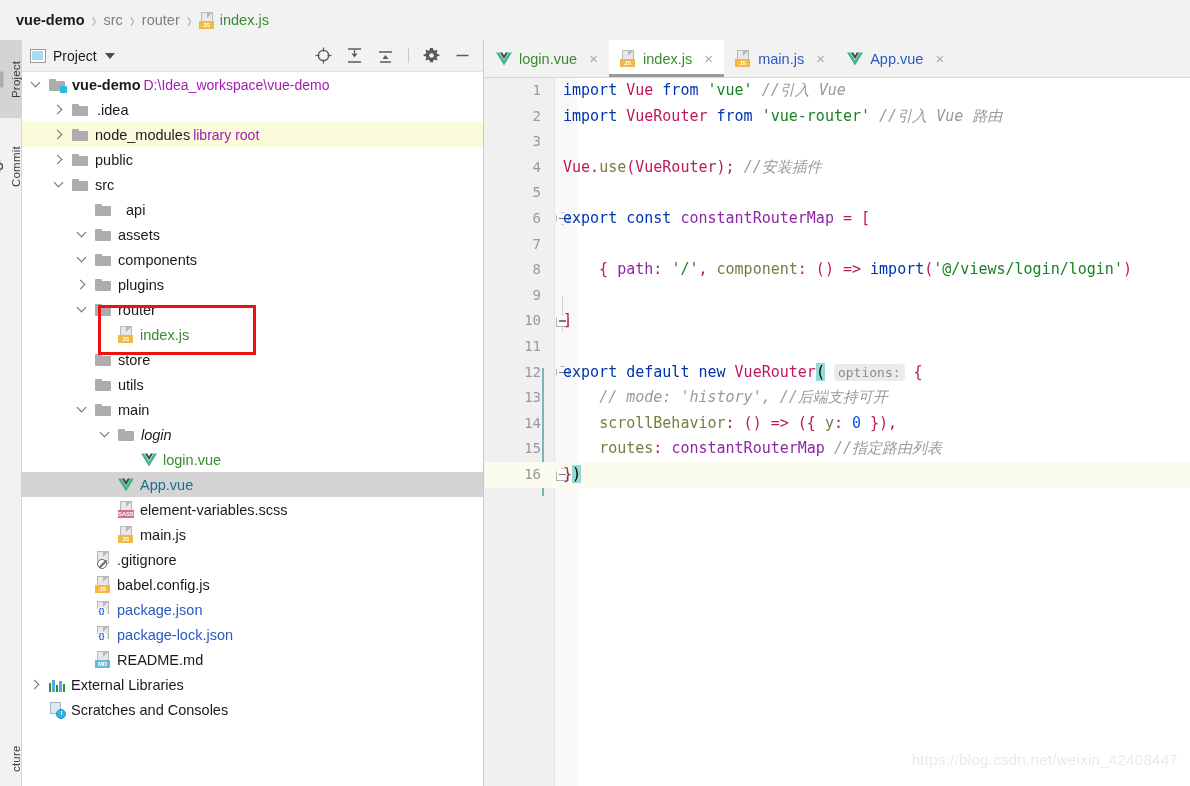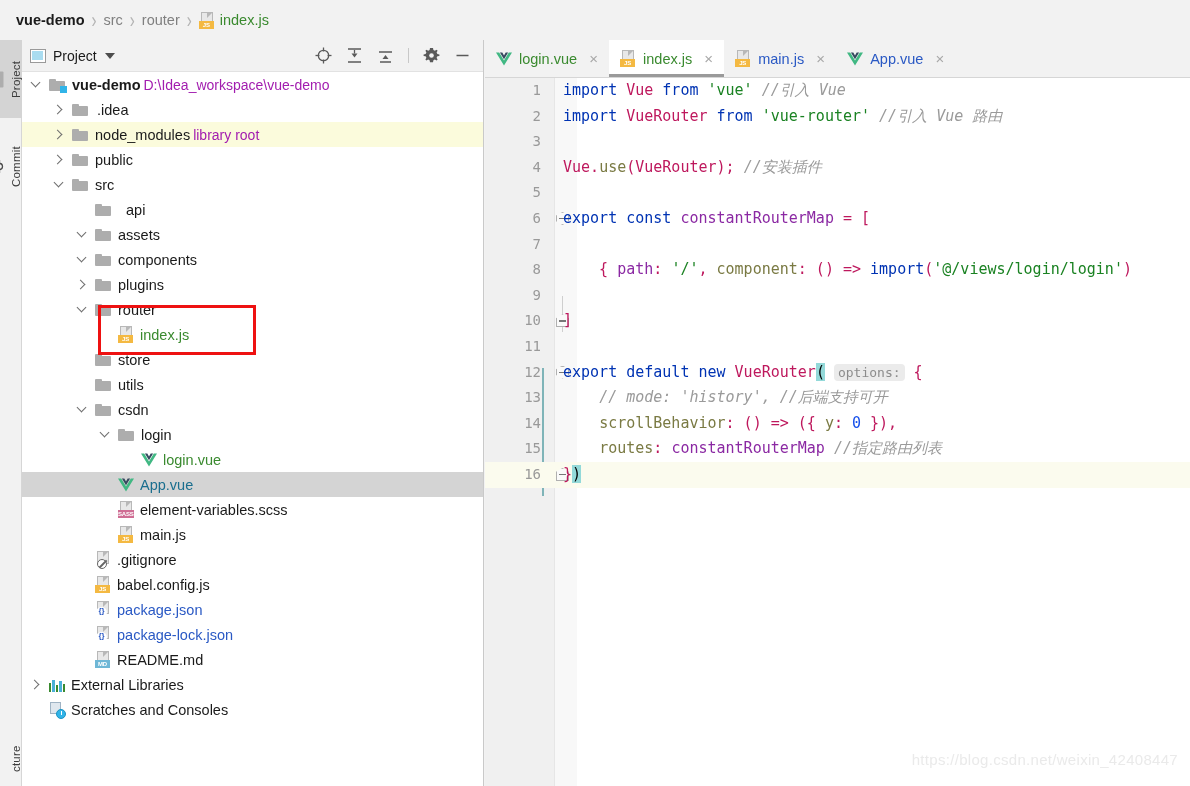--- a/index.html
+++ b/index.html
@@ -553,23 +553,23 @@
             <span class="body"></span>
           </span>
           <span class="lbl" style="margin-left: 6px;">utils</span>
         </div>
         <div class="row" style="padding-left: 54px;">
           <span class="arrow down" style="margin-right: 8px;"></span>
           <span class="ic folder" style="position:relative;">
             <span class="tab"></span>
             <span class="body"></span>
           </span>
-          <span class="lbl" style="margin-left: 6px;">csdn</span>
-        </div>
-        <div class="row" style="padding-left: 77px;">
+          <span class="lbl" style="margin-left: 6px;">main</span>
+        </div>
+        <div class="row" style="padding-left: 77px; font-style: italic;">
           <span class="arrow down" style="margin-right: 8px;"></span>
           <span class="ic folder" style="position:relative;">
             <span class="tab"></span>
             <span class="body"></span>
           </span>
           <span class="lbl" style="margin-left: 6px;">login</span>
         </div>
         <div class="row" style="padding-left: 100px;">
           <span class="arrow " style="margin-right: 8px;"></span>
           <span class="ic vue-ic">

